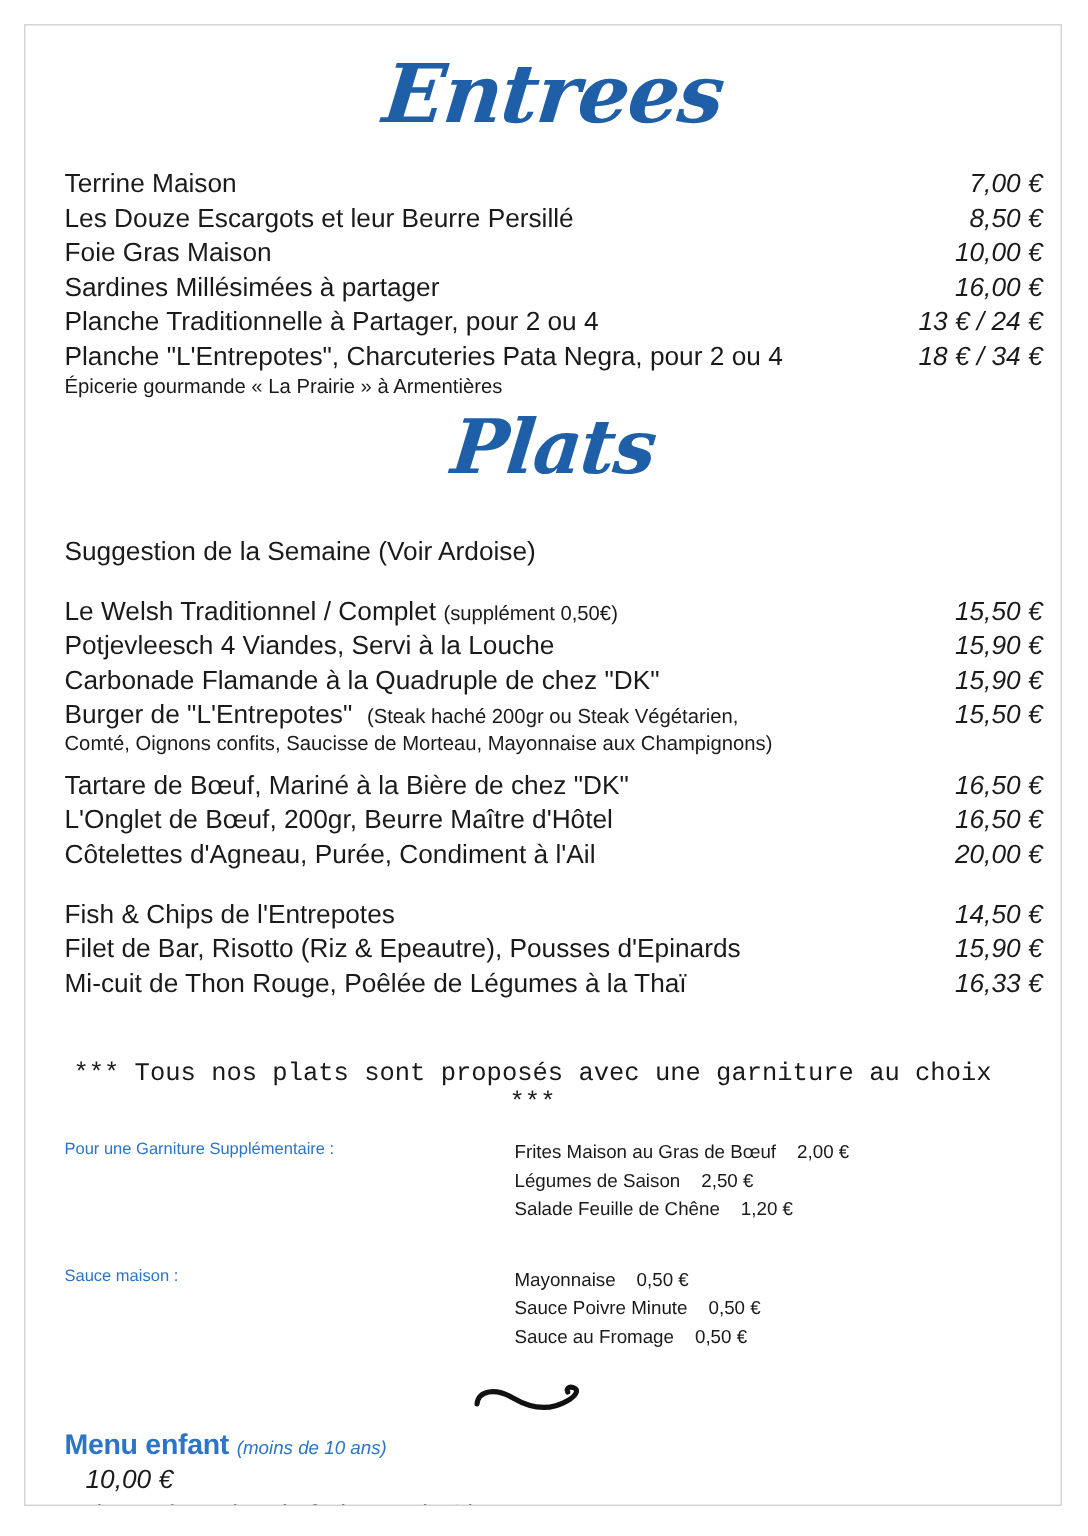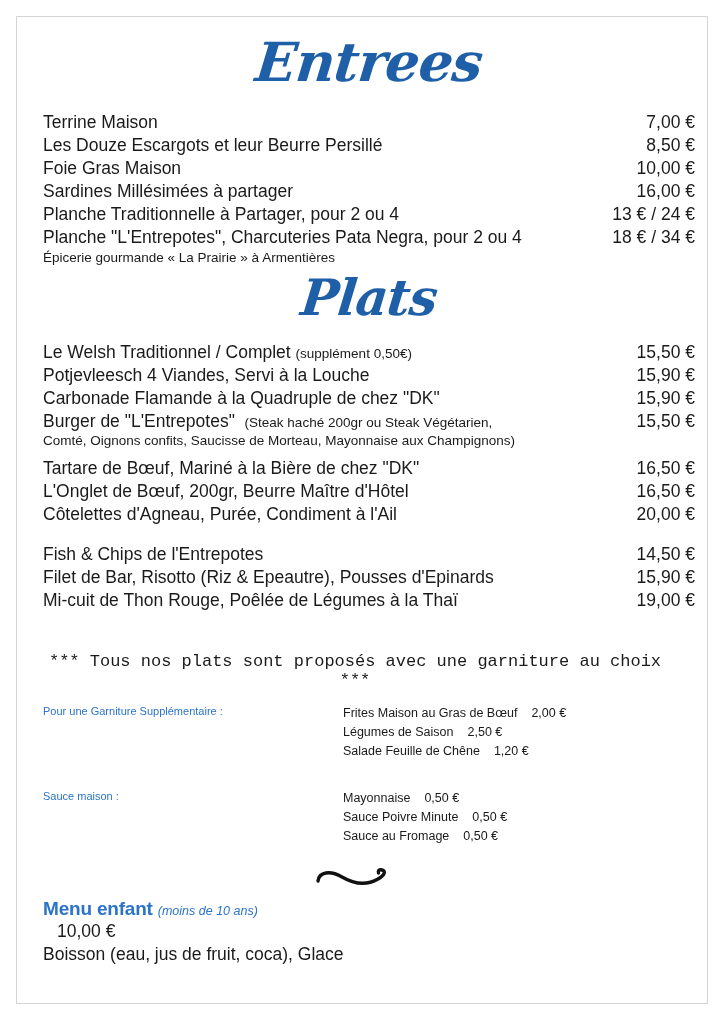--- a/index.html
+++ b/index.html
@@ -66,20 +66,21 @@
     font-size: 17.5px;
     color: #1a1a1a;
     line-height: 1.31;
     white-space: nowrap;
   }
   .row .name { flex: 0 1 auto; }
   .row .price {
     flex: 0 0 auto;
     text-align: right;
     padding-left: 14px;
+    font-style: italic;
   }
   .note-inline {
     font-size: 13.5px;
   }
   .sub-italic {
     font-size: 13.5px;
     color: #1a1a1a;
     line-height: 1.35;
   }
 
@@ -188,20 +189,21 @@
       <div class="row">
         <span class="name">Planche "L'Entrepotes", Charcuteries Pata Negra, pour 2 ou 4</span>
         <span class="price">18 € / 34 €</span>
       </div>
     </div>
 
     <div class="sub-italic">Épicerie gourmande « La Prairie » à Armentières</div>
 
     <div class="script-heading script-plats">Plats</div>
 
+    <div class="suggestion">Suggestion de la Semaine (Voir Ardoise)</div>
 
     <div class="gap-18"></div>
 
     <div class="rows">
       <div class="row">
         <span class="name"><span>Le Welsh Traditionnel / Complet</span> <span class="note-inline">(supplément 0,50€)</span></span>
         <span class="price">15,50 €</span>
       </div>
       <div class="row">
         <span class="name">Potjevleesch 4 Viandes, Servi à la Louche</span>
@@ -242,21 +244,21 @@
       <div class="row">
         <span class="name">Fish &amp; Chips de l'Entrepotes</span>
         <span class="price">14,50 €</span>
       </div>
       <div class="row">
         <span class="name">Filet de Bar, Risotto (Riz &amp; Epeautre), Pousses d'Epinards</span>
         <span class="price">15,90 €</span>
       </div>
       <div class="row">
         <span class="name">Mi-cuit de Thon Rouge, Poêlée de Légumes à la Thaï</span>
-        <span class="price">19,00 €</span>
+        <span class="price">16,33 €</span>
       </div>
     </div>
 
     <div class="garniture-banner">*** Tous nos plats sont proposés avec une garniture au choix ***</div>
 
     <div class="extras-block">
       <div class="extras-label">Pour une Garniture  Supplémentaire :</div>
       <div class="extras-list">
         <div class="extras-row">
           <span class="name">Frites Maison au Gras de Bœuf</span>

